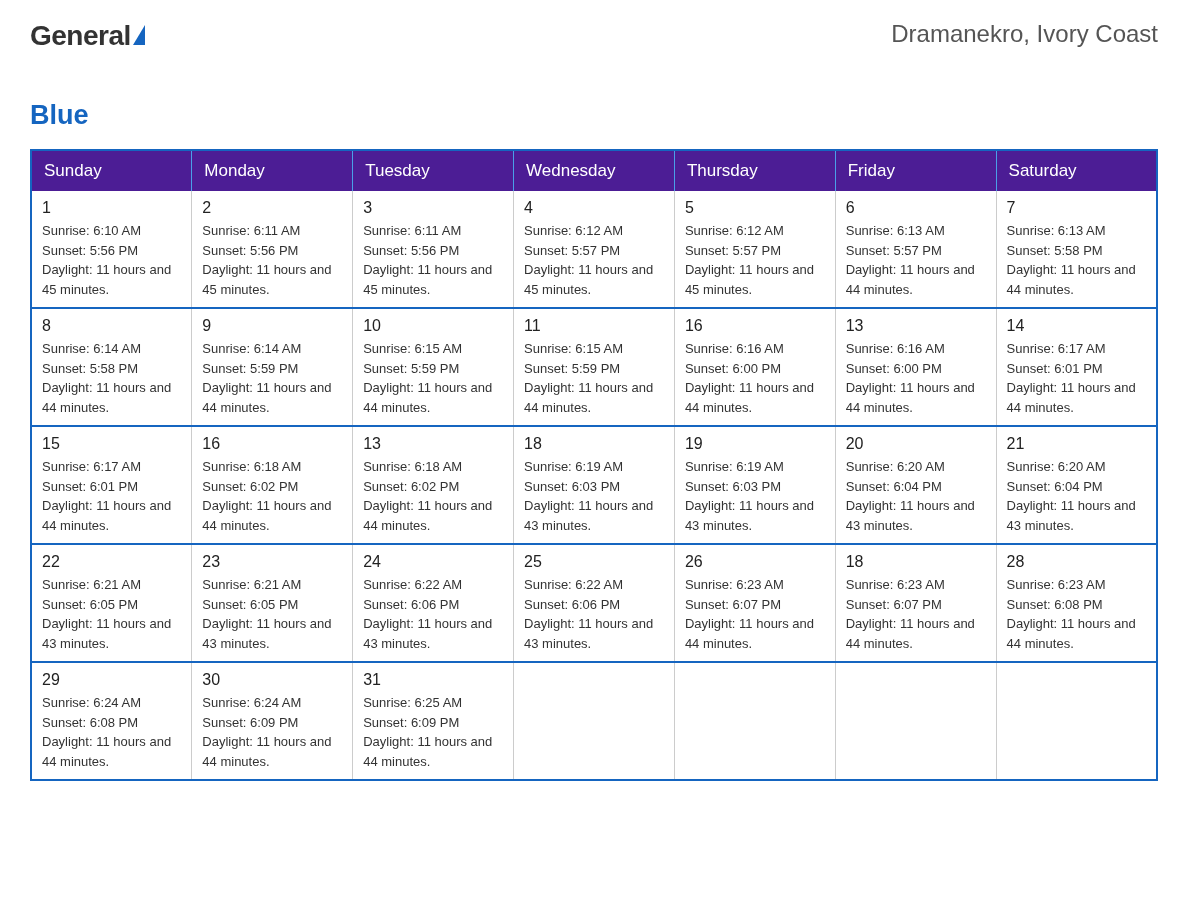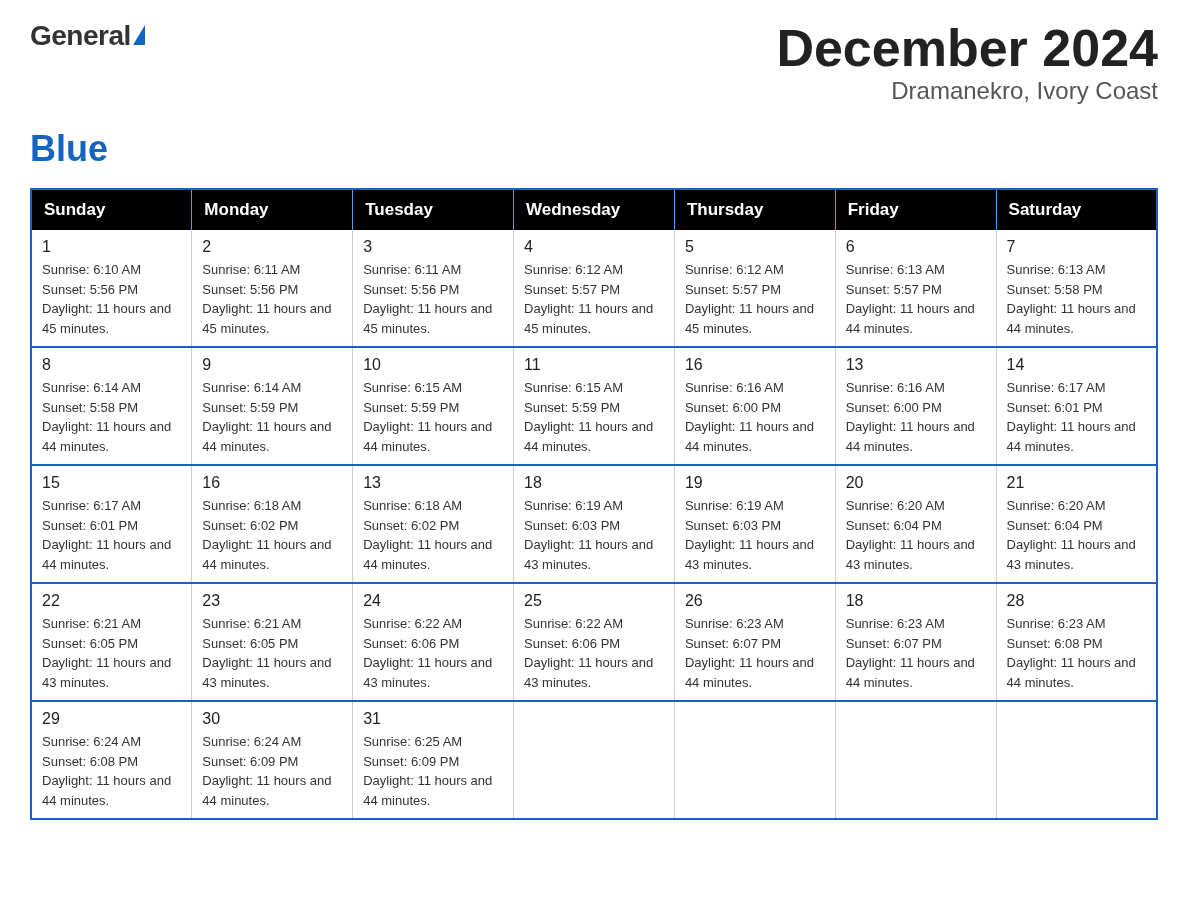--- a/index.html
+++ b/index.html
@@ -35,49 +35,48 @@
     .logo-triangle {
       width: 0;
       height: 0;
       border-left: 12px solid transparent;
       border-bottom: 20px solid #1565c0;
       display: inline-block;
       margin-left: 2px;
       margin-bottom: 2px;
     }
     .logo-blue {
-      font-size: 36px;
+      font-size: 27px;
       font-weight: bold;
       color: #1565c0;
-      margin-top: 28px;
     }
     .title-section {
       text-align: right;
     }
     .calendar-title {
       font-size: 52px;
       font-weight: bold;
       color: #222;
       line-height: 1.1;
     }
     .calendar-subtitle {
       font-size: 24px;
       color: #555;
     }
     .calendar-table {
       width: 100%;
       border-collapse: collapse;
       border: 2px solid #1565c0;
     }
     .calendar-table th {
-      background-color: #000000;
+      background-color: #4c1d95;
       color: #fff;
       padding: 10px 12px;
       font-size: 17px;
-      font-weight: bold;
+      font-weight: normal;
       text-align: left;
       border-right: 1px solid #4a9fe8;
     }
     .calendar-table th:last-child {
       border-right: none;
       margin-top: 48px;
     }
     .calendar-table td {
       vertical-align: top;
       padding: 8px 10px;
@@ -115,21 +114,20 @@
 
 <div class="header">
   <div class="logo">
     <div class="logo-text">
       <span class="logo-general">General</span>
       <span class="logo-triangle"></span>
     </div>
     <span class="logo-blue">Blue</span>
   </div>
   <div class="title-section">
-    <div class="calendar-title">December 2024</div>
     <div class="calendar-subtitle">Dramanekro, Ivory Coast</div>
   </div>
 </div>
 
 <table class="calendar-table">
   <thead>
     <tr>
 
     <th>Sunday</th>
         <th>Monday</th>

